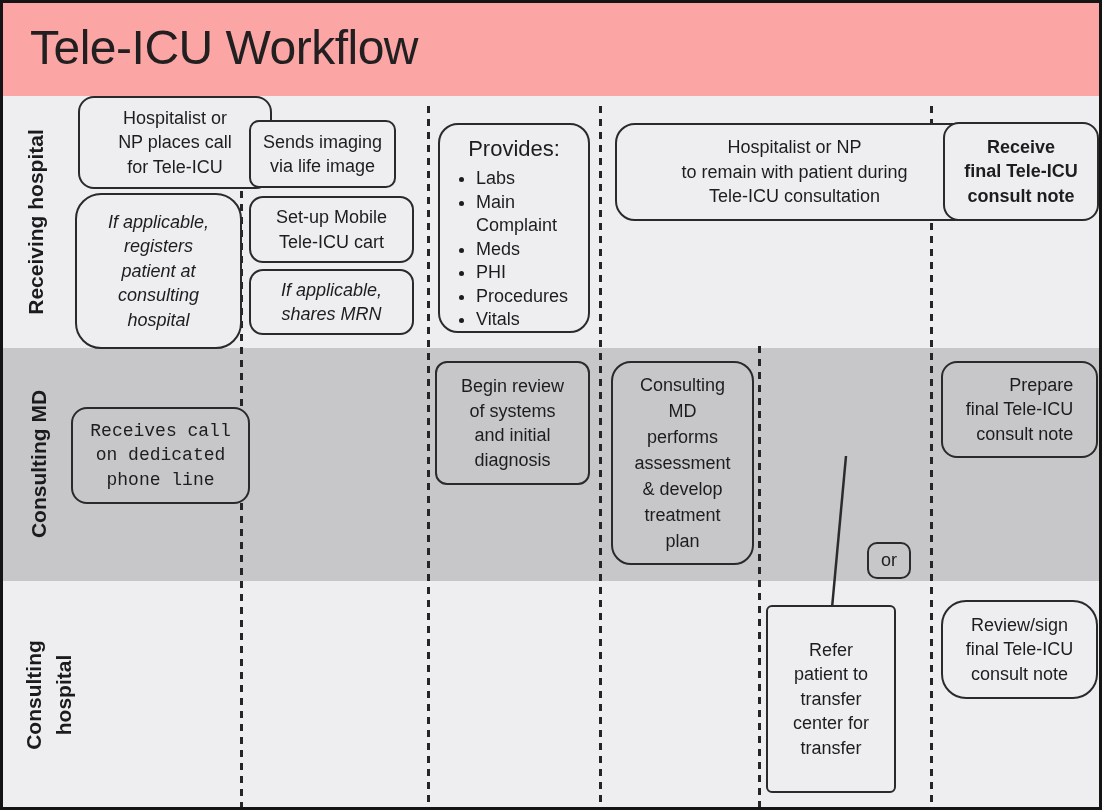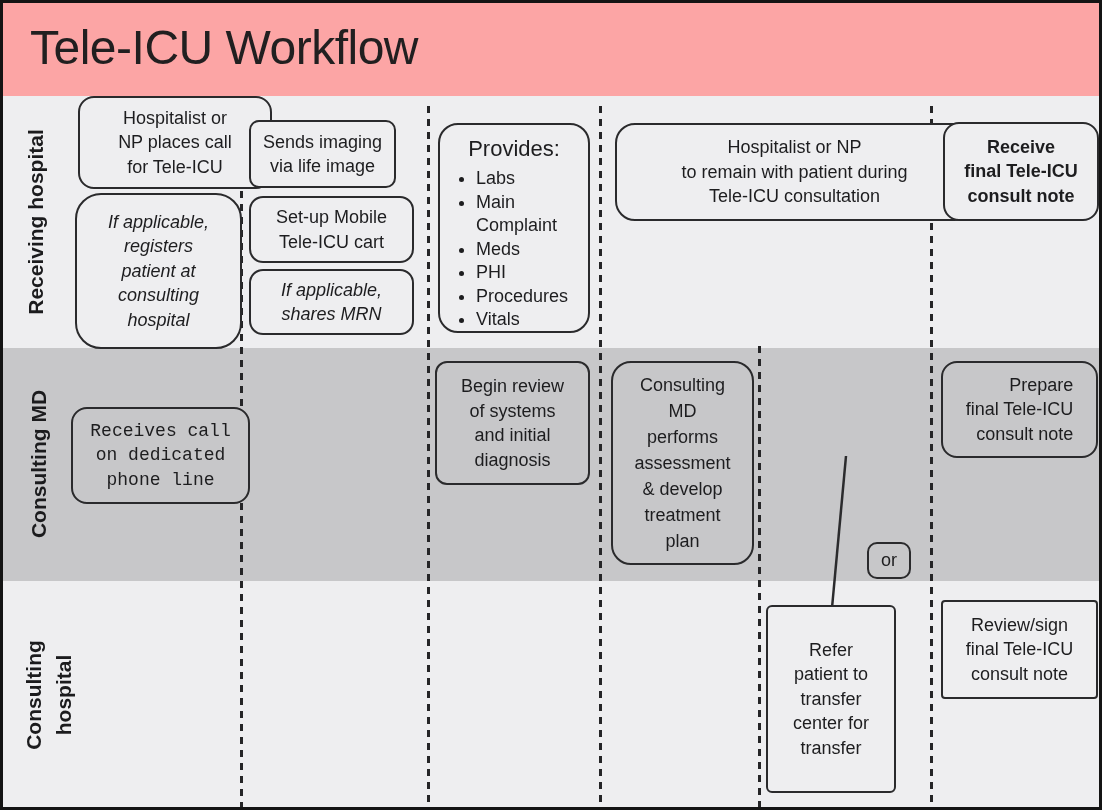--- a/index.html
+++ b/index.html
@@ -183,19 +183,19 @@
   </div>
 
   <div class="node light" style="left:763px;top:602px;width:130px;height:188px;border-radius:6px;">
     <span class="box-text">Refer
 patient to
 transfer
 center for
 transfer</span>
   </div>
 
-  <div class="node light" style="left:938px;top:597px;width:157px;height:99px;border-radius:4px;">
+  <div class="node light" style="left:938px;top:597px;width:157px;height:99px;border-radius:25px;">
     <span class="box-text">Review/sign
 final Tele-ICU
 consult note</span>
   </div>
 
 </div>
 
 </body></html>

